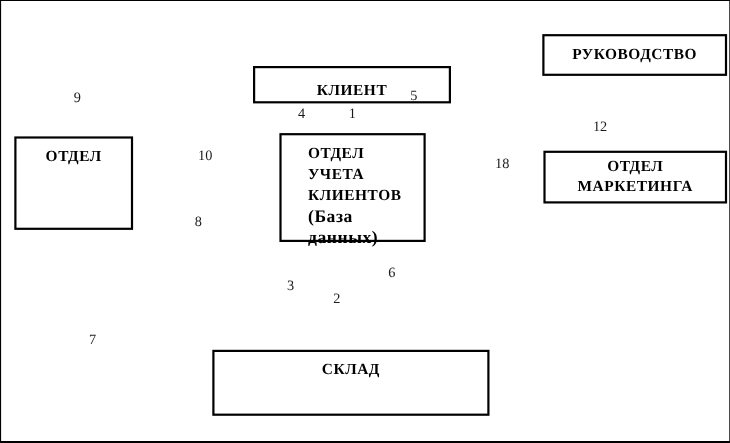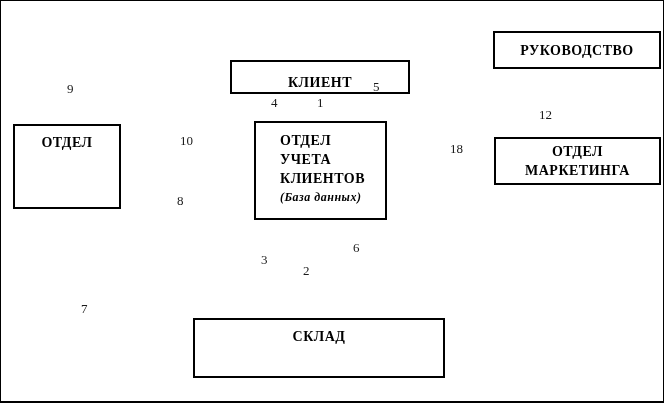--- a/index.html
+++ b/index.html
@@ -32,21 +32,21 @@
   .t-center { text-align: center; margin-top: 28px; }
   
   .box-client      { left: 229px; top: 31px;  width: 180px; height: 34px;
                      display: flex; align-items: flex-end; justify-content: center; }
   .box-management  { left: 492px; top: 2px;   width: 168px; height: 38px;
                      display: flex; align-items: center; justify-content: center; }
   .box-delivery    { left: 12px;  top: 123px; width: 108px; height: 85px;
                      text-align: center; padding-top: 7px; }
   .box-accounting  { left: 253px; top: 120px; width: 133px; height: 99px;
                      text-align: left; padding: 8px 4px 0 24px; }
-  .box-accounting .line-small { font-size: 12px; font-style: italic; }
+  .box-accounting .line-small { font-size: 16px; }
   .box-marketing   { left: 493px; top: 136px; width: 167px; height: 48px;
                      display: flex; flex-direction: column;
                      align-items: center; justify-content: center; }
   .box-warehouse   { left: 192px; top: 317px; width: 252px; height: 60px;
                      text-align: center; padding-top: 7px; }
   
   .flow-num {
     position: absolute;
     color: #1a1a1a;
     font-size: 13px;

